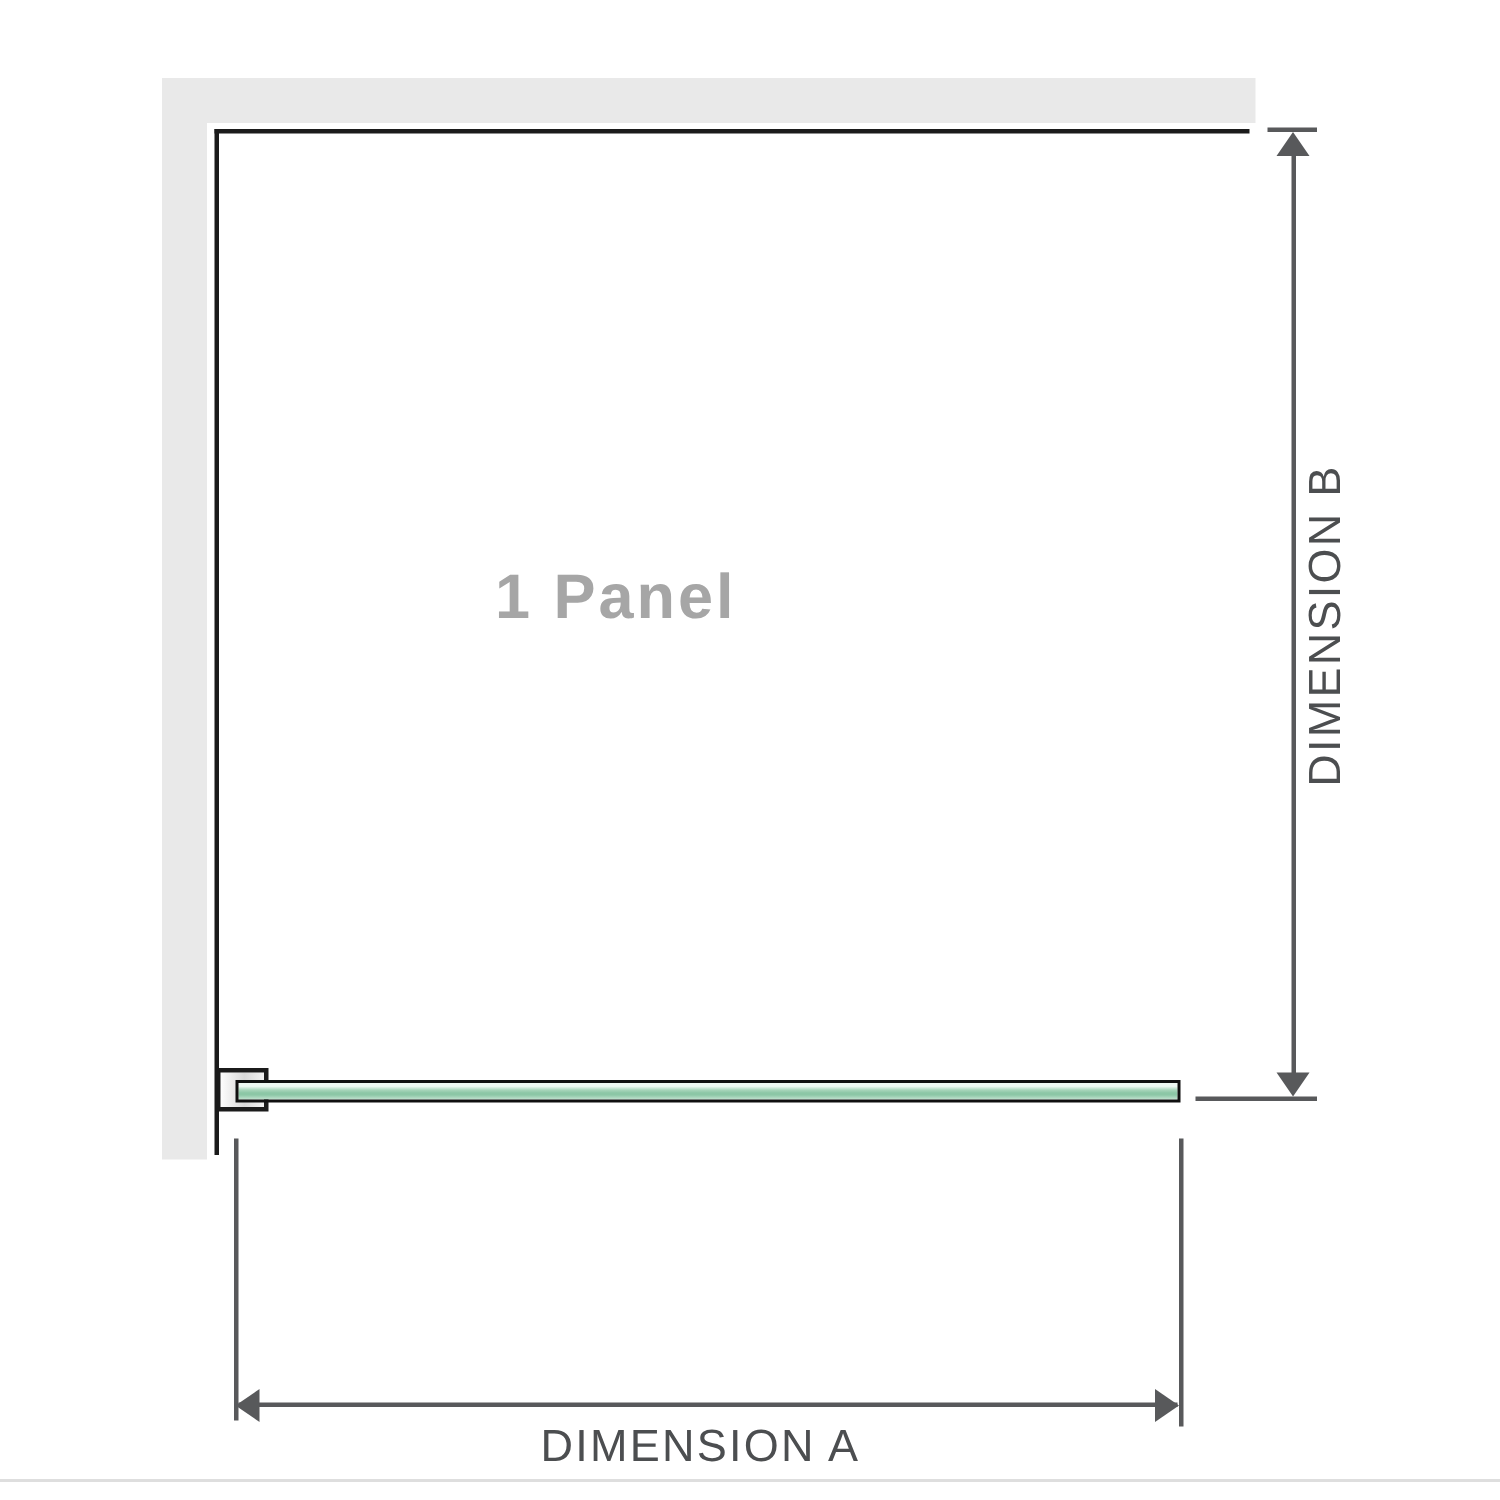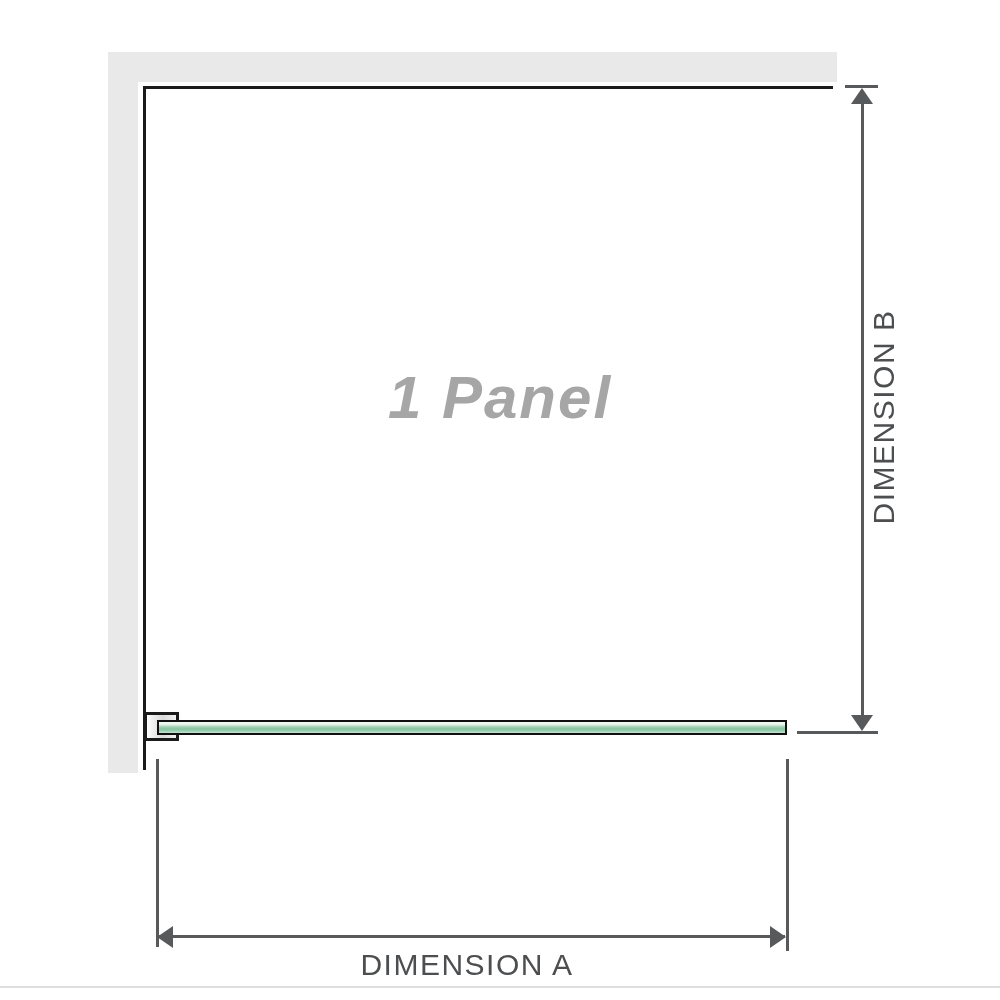--- a/index.html
+++ b/index.html
@@ -25,22 +25,22 @@
   .abs{position:absolute;}
   
   .wall-top{left:108px;top:52px;width:729px;height:30px;background:var(--wall);}
   .wall-left{left:108px;top:52px;width:30px;height:721px;background:var(--wall);}
   
   .panel-edge-top{left:143px;top:86px;width:690px;height:3px;background:var(--outline);}
   .panel-edge-left{left:143px;top:86px;width:3px;height:684px;background:var(--outline);}
   
   .panel-label{
     left:330px;top:368px;width:340px;height:60px;
-    text-align:center;line-height:60px;
-    font-size:60px;font-style:italic;font-weight:bold;letter-spacing:2px;
+    line-height:60px;
+    font-size:42px;font-weight:bold;letter-spacing:2px;
     color:var(--panel-text);
   }
   
   .bracket{
     left:144px;top:712px;width:35px;height:29px;
     box-sizing:border-box;border:3px solid var(--outline);
     background:linear-gradient(to right,#fdfdfd 0%,#d9d9d9 55%,#f2f2f2 100%);
     z-index:2;
   }
   

